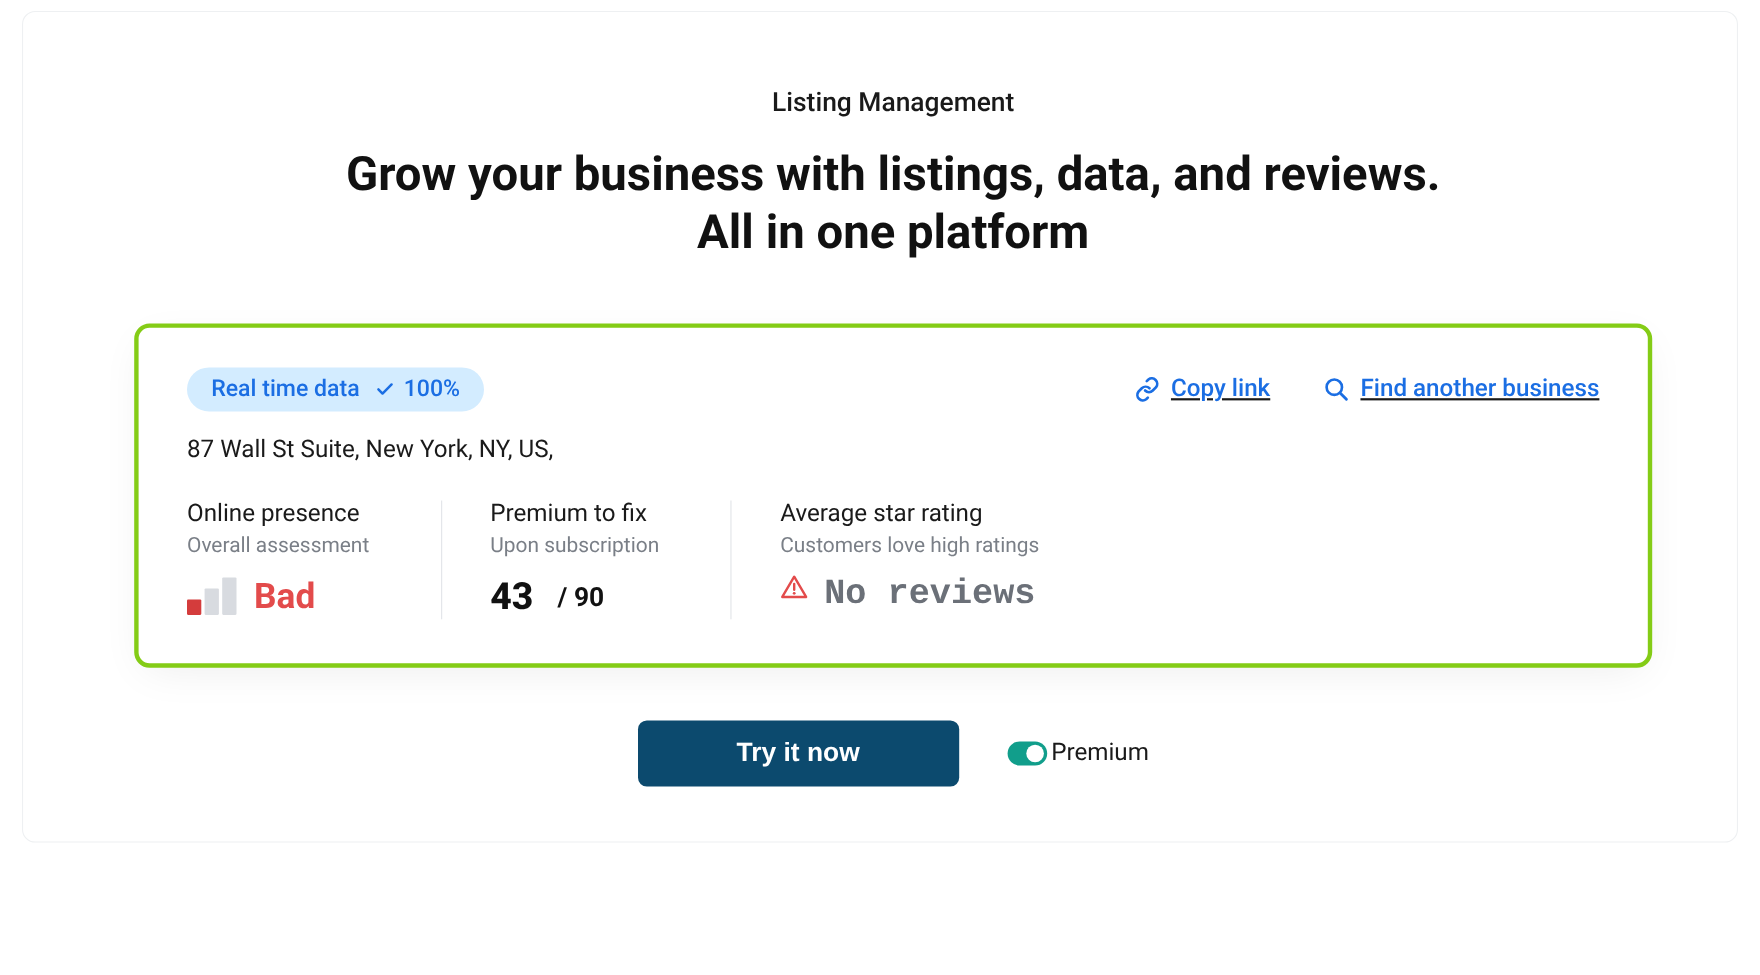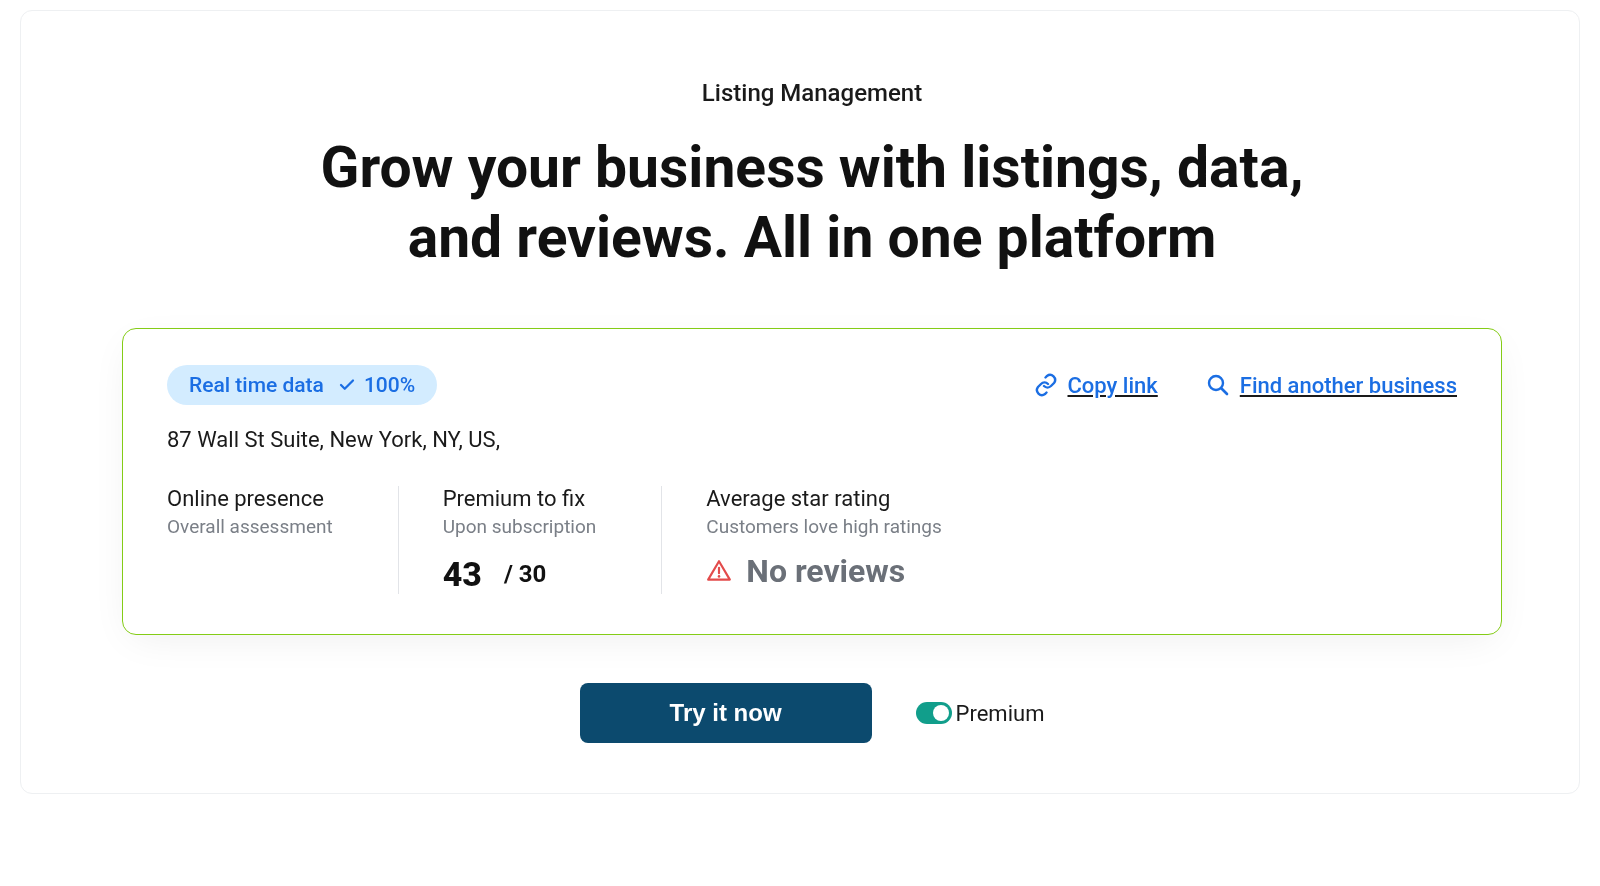--- a/index.html
+++ b/index.html
@@ -20,33 +20,33 @@
     position: relative;
   }
   .header-block { text-align: center; }
   .eyebrow {
     font-size: 24px;
     font-weight: 500;
     color: #1a1a1a;
     margin-bottom: 26px;
   }
   .hero-title {
-    font-size: 57px;
+    font-size: 43px;
     font-weight: 700;
     line-height: 1.22;
     color: #111;
     max-width: 1000px;
     margin: 0 auto;
   }
   .card {
     margin: 56px auto 0 auto;
     width: 1380px;
     background: #fff;
     border-radius: 14px;
-    border: 1px solid #84cc16;
+    border: 4px solid #84cc16;
     box-shadow: 0 10px 40px -10px rgba(0,0,0,0.08);
     padding: 36px 44px 40px 44px;
   }
   .card-top-row {
     display: flex;
     align-items: center;
     justify-content: space-between;
     margin-bottom: 22px;
   }
   .pill {
@@ -90,21 +90,21 @@
   .m-sub { font-size: 19px; color: #7a7f87; margin-top: 4px; }
   .m-value-row { display: flex; align-items: center; gap: 16px; margin-top: 16px; }
   .sig-bars { display: flex; align-items: flex-end; gap: 3px; }
   .sig-bars span { display:block; width: 13px; border-radius: 1px; }
   .sb1 { height: 14px; background: #d43c3c; }
   .sb2 { height: 24px; background: #d8dbe0; }
   .sb3 { height: 34px; background: #d8dbe0; }
   .bad-text { font-size: 32px; font-weight: 700; color: #e34b4b; }
   .fix-val { font-size: 34px; font-weight: 800; color: #111; }
   .fix-total { font-size: 24px; font-weight: 700; color: #111; margin-left: 6px; }
-  .no-reviews-row { display: flex; align-items: center; gap: 14px; margin-top: 14px; }
+  .no-reviews-row { display: flex; gap: 14px; margin-top: 14px; font-family: Liberation Mono, monospace; }
   .no-reviews-text { font-size: 32px; font-weight: 700; color: #6b7078; }
   .cta-row {
     display: flex;
     align-items: center;
     justify-content: center;
     gap: 44px;
     margin-top: 48px;
   }
   .cta-btn {
     background: #0c4a6e;
@@ -169,28 +169,36 @@
       </div>
     </div>
 
     <div class="biz-addr">87 Wall St Suite, New York, NY, US,</div>
 
     <div class="metrics">
 
       <div class="metric">
         <div class="m-title">Online presence</div>
         <div class="m-sub">Overall assessment</div>
+        <div class="m-value-row">
+          <div class="sig-bars">
+            <span class="sb1"></span>
+              <span class="sb2"></span>
+              <span class="sb3"></span>
+          </div>
+          <div class="bad-text">Bad</div>
+        </div>
       </div>
 
       <div class="metric">
         <div class="m-title">Premium to fix</div>
         <div class="m-sub">Upon subscription</div>
         <div class="m-value-row">
           <span class="fix-val">43</span>
-          <span class="fix-total">/ 30</span>
+          <span class="fix-total">/ 90</span>
         </div>
       </div>
 
       <div class="metric">
         <div class="m-title">Average star rating</div>
         <div class="m-sub">Customers love high ratings</div>
         <div class="no-reviews-row">
           <svg width="26" height="26" viewBox="0 0 24 24">
             <path d="M12 3 L22 20 H2 Z" stroke="#e34b4b" stroke-width="2" fill="none" stroke-linejoin="round"></path>
             <line x1="12" y1="9" x2="12" y2="14" stroke="#e34b4b" stroke-width="2" stroke-linecap="round"></line>

